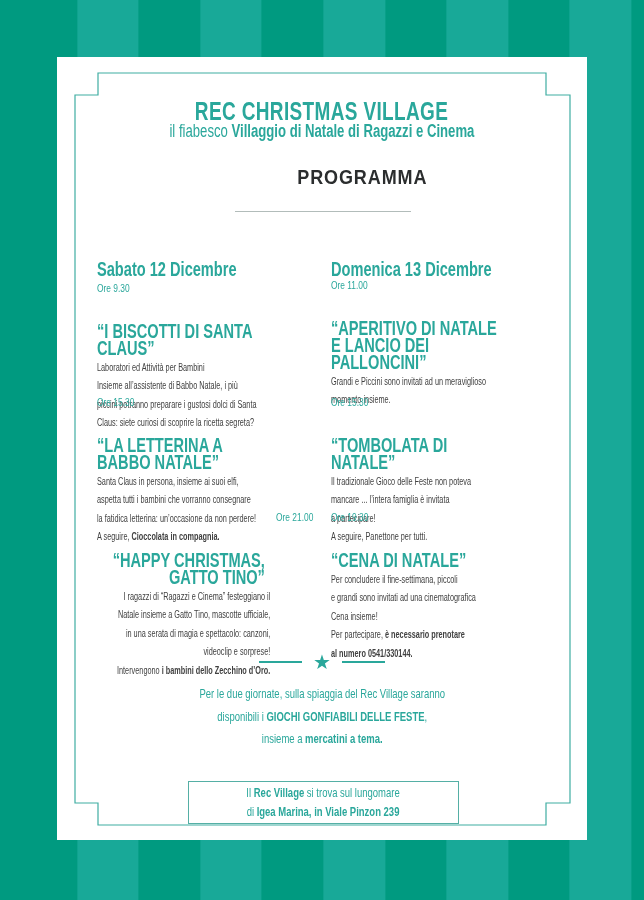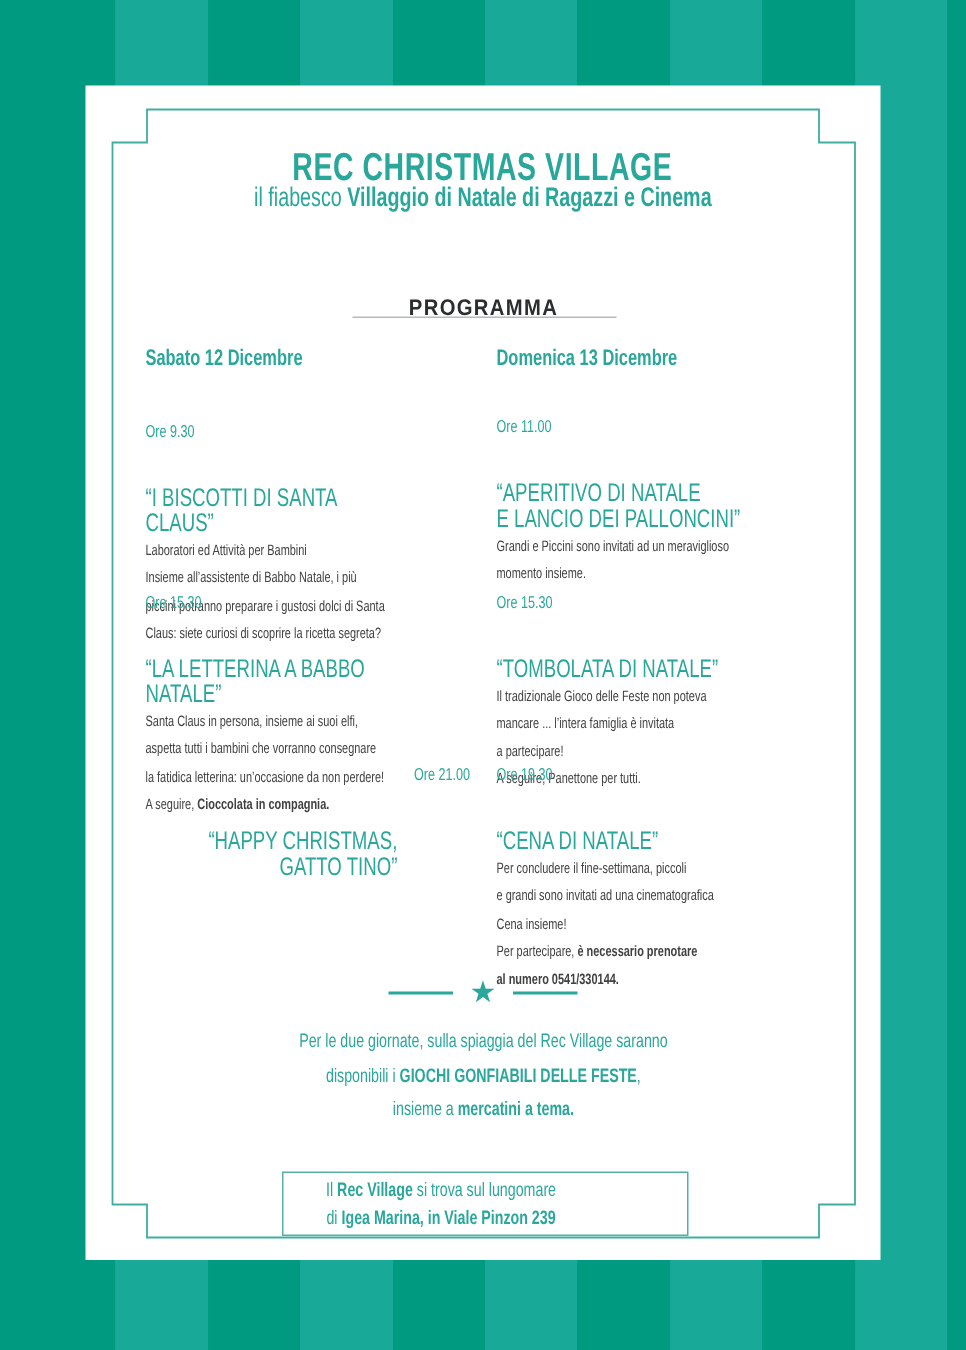--- a/index.html
+++ b/index.html
@@ -10,39 +10,39 @@
   .card{position:absolute;left:57px;top:57px;width:530px;height:783px;background:#ffffff;}
   .frame{position:absolute;left:0;top:0;}
   
   .cL{display:inline-block;transform:scaleX(0.73);transform-origin:0 0;white-space:pre-line;}
   .cC{display:inline-block;transform:scaleX(0.73);transform-origin:50% 0;white-space:pre-line;text-align:center;}
   .centerwrap{position:absolute;left:57px;width:530px;text-align:center;}
   .b, b{font-weight:700;}
 
   .title{top:98px;font-size:26px;font-weight:700;letter-spacing:.5px;color:#2aa79b;line-height:26px;}
   .subtitle{top:123px;font-size:18px;line-height:16px;color:#2aa79b;}
-  .program{top:196px;font-size:15px;font-weight:700;letter-spacing:1px;color:#2b2d2e;line-height:19px;}
+  .program{top:168px;font-size:20px;font-weight:700;letter-spacing:1px;color:#2b2d2e;line-height:19px;padding-left:40px;}
   .program-line{position:absolute;left:235px;top:211px;width:176px;height:1px;background:#b2bcba;}
 
   .col{position:absolute;width:230px;}
   .col-l{left:97px;}
   .col-r{left:331px;}
-  .day{position:absolute;top:230px;font-size:15px;font-weight:700;color:#2aa79b;line-height:18px;}
+  .day{position:absolute;top:260px;font-size:20px;font-weight:700;color:#2aa79b;line-height:18px;}
   .event{position:absolute;}
   .ev-time{font-size:11.5px;font-weight:400;color:#2aa79b;line-height:14px;margin-bottom:1px;}
-  .ev-title{font-size:17px;font-weight:400;color:#2aa79b;line-height:17px;margin-bottom:2px;margin-top:28px;}
+  .ev-title{font-size:20px;font-weight:700;color:#2aa79b;line-height:17px;margin-bottom:2px;margin-top:28px;}
   .ev-body{font-size:10px;color:#414141;line-height:18.4px;}
 
   .divider{position:absolute;left:57px;top:652px;width:530px;display:flex;align-items:center;justify-content:center;}
   .div-line{width:43px;height:2px;background:#2aa79b;}
   .div-star{font-size:20px;line-height:20px;color:#2aa79b;margin:0 11px;}
 
   .beach{top:683px;font-size:13px;line-height:22.6px;color:#2aa79b;}
   .locbox{position:absolute;left:188px;top:781px;width:269px;height:41px;border:1px solid #55afa5;
-          display:flex;align-items:center;justify-content:flex-start;text-align:center;}
+          display:flex;align-items:center;justify-content:center;text-align:center;}
   .locbox .txt{font-size:13px;line-height:18.6px;color:#2aa79b;}
 </style>
 </head>
 <body>
 
 <div class="page">
   <div class="card">
     <svg class="frame" width="530" height="783" viewBox="0 0 530 783">
       <path d="M 41 16 L 489 16 L 489 38 L 513 38 L 513 746 L 489 746 L 489 768 L 41 768 L 41 746 L 18 746 L 18 38 L 41 38 Z" fill="none" stroke="#3fada2" stroke-width="1.2"></path>
     </svg>
@@ -76,20 +76,25 @@
       <div class="ev-title"><span class="cL">“LA LETTERINA A BABBO NATALE”</span></div>
       <div class="ev-body"><span class="cL"><span>Santa Claus in persona, insieme ai suoi elfi,
 aspetta tutti i bambini che vorranno consegnare
 la fatidica letterina: un’occasione da non perdere!
 A seguire, </span><span class="b">Cioccolata in compagnia.</span></span></div>
     </div>
 
     <div class="event" style="top:510px;text-align:right;">
       <div class="ev-time"><span class="cL">Ore 21.00</span></div>
       <div class="ev-title"><span class="cL">“HAPPY CHRISTMAS, GATTO TINO”</span></div>
+      <div class="ev-body"><span class="cL"><span>I ragazzi di “Ragazzi e Cinema” festeggiano il
+Natale insieme a Gatto Tino, mascotte ufficiale,
+in una serata di magia e spettacolo: canzoni,
+videoclip e sorprese!
+Intervengono </span><span class="b">i bambini dello Zecchino d’Oro.</span></span></div>
     </div>
   </div>
 
   <div class="col col-r">
     <div class="day"><span class="cL">Domenica 13 Dicembre</span></div>
 
     <div class="event" style="top:278px;">
       <div class="ev-time"><span class="cL">Ore 11.00</span></div>
       <div class="ev-title"><span class="cL">“APERITIVO DI NATALE
 E LANCIO DEI PALLONCINI”</span></div>

